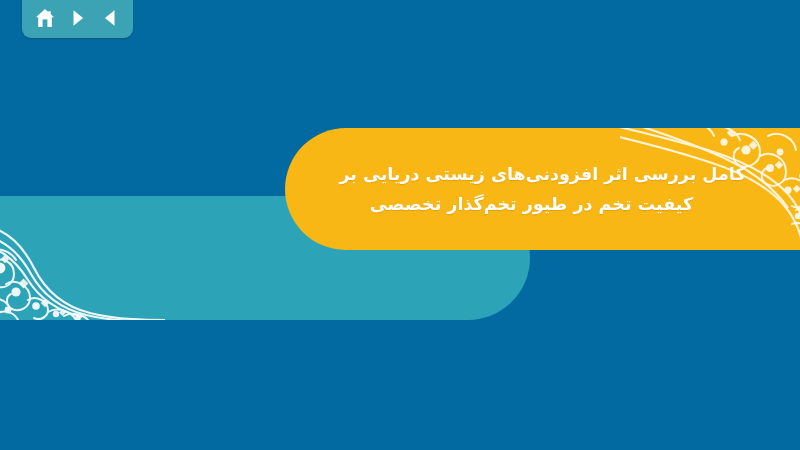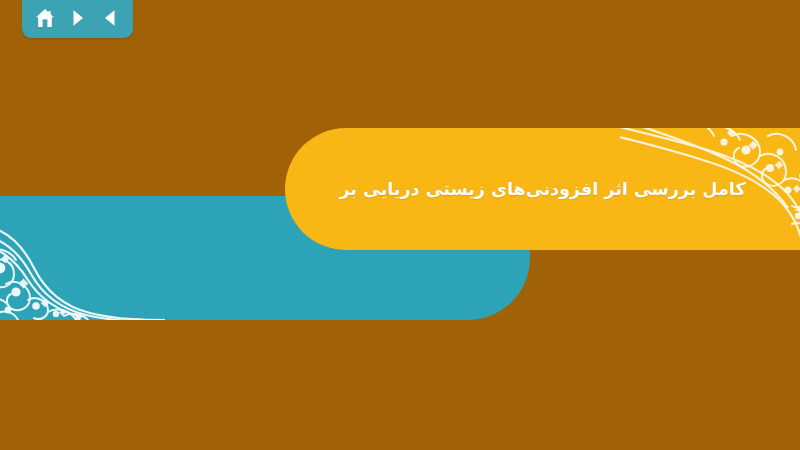--- a/index.html
+++ b/index.html
@@ -4,21 +4,21 @@
 <title>Slide</title>
 <style>
   html,body{margin:0;padding:0;}
   body{
     width:800px;height:450px;overflow:hidden;position:relative;
     background:#454545;
     font-family:"DejaVu Sans","Liberation Sans",sans-serif;
   }
 
   
-  #stage{position:absolute;inset:0;width:800px;height:450px;overflow:hidden;background:#a16207;}
+  #stage{position:absolute;inset:0;width:800px;height:450px;overflow:hidden;background:#0369a1;}
 
   
   #navbar{
     position:absolute;left:22px;top:-14px;width:111px;height:52px;
     background:#3ba3b4;border-radius:9px;
     display:flex;align-items:flex-end;justify-content:space-around;
     padding:0 7px 7px 7px;box-sizing:border-box;
     box-shadow:0 1px 2px rgba(0,0,0,.18);
   }
   .navbtn{
@@ -143,20 +143,21 @@
       <g fill="#ffffff" opacity="0.88">
         <rect x="130" y="14" width="6.5" height="6.5" transform="rotate(45 133.25 17.25)"></rect>
         <rect x="156" y="34" width="6" height="6" transform="rotate(45 159 37)"></rect>
         <rect x="174" y="58" width="5.5" height="5.5" transform="rotate(45 176.75 60.75)"></rect>
         <rect x="108" y="2" width="5.5" height="5.5" transform="rotate(45 110.75 4.75)"></rect>
       </g>
     </svg>
 
     <div id="title-block">
       <div class="title-line l1">کامل بررسی اثر افزودنی‌های زیستی دریایی بر</div>
+      <div class="title-line l2">کیفیت تخم در طیور تخم‌گذار تخصصی</div>
     </div>
   </div>
 
   <div id="navbar">
     <div class="navbtn">
       <svg width="20" height="20" viewBox="0 0 20 20">
         <path d="M14.5 2.2 L5 10 L14.5 17.8 Z" fill="#ffffff"></path>
       </svg>
     </div>
     <div class="navbtn">

